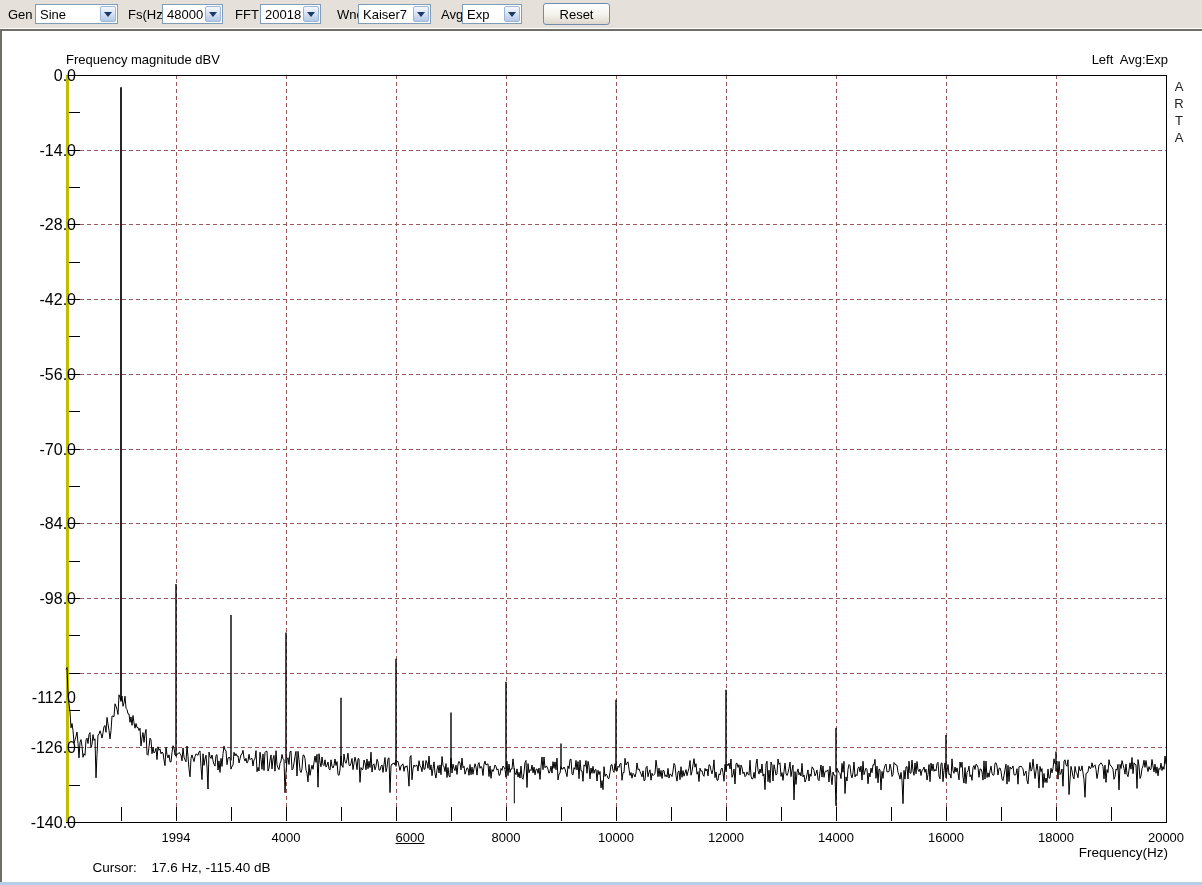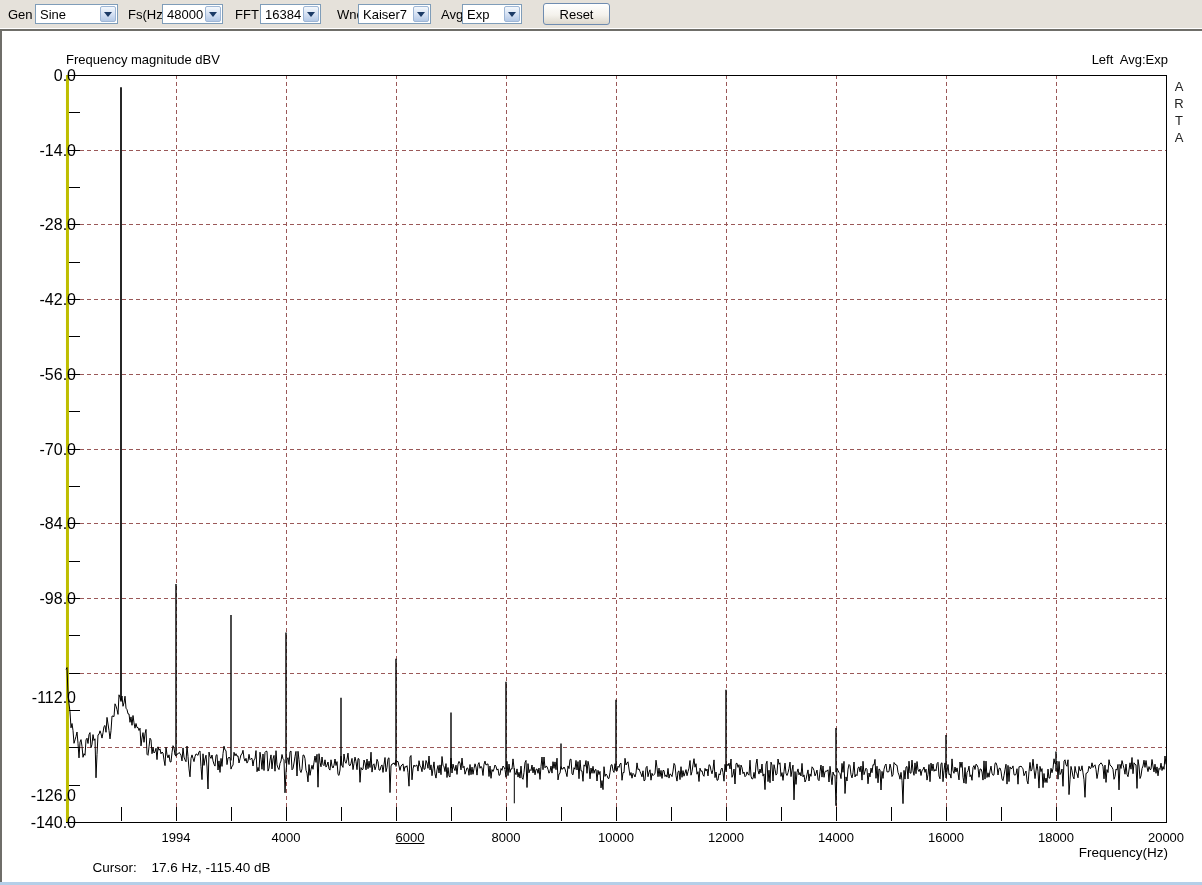--- a/index.html
+++ b/index.html
@@ -55,21 +55,21 @@
     <span class="tlabel" style="left:128px">Fs(Hz)</span>
     <div class="combo" style="left:162px;width:61px">
       <span class="combo-value">48000</span>
       <span class="combo-arrow">
           <i></i>
         </span>
     </div>
 
     <span class="tlabel" style="left:235px">FFT</span>
     <div class="combo" style="left:260px;width:61px">
-      <span class="combo-value">16384</span>
+      <span class="combo-value">20018</span>
       <span class="combo-arrow">
           <i></i>
         </span>
     </div>
 
     <span class="tlabel" style="left:337px">Wnd</span>
     <div class="combo" style="left:358px;width:73px">
       <span class="combo-value">Kaiser7</span>
       <span class="combo-arrow">
           <i></i>
@@ -171,21 +171,21 @@
     <div id="ylabels">
         <div class="y-tick-label" style="top: 36px;">0.0</div>
         <div class="y-tick-label" style="top: 111px;">-14.0</div>
         <div class="y-tick-label" style="top: 185px;">-28.0</div>
         <div class="y-tick-label" style="top: 260px;">-42.0</div>
         <div class="y-tick-label" style="top: 335px;">-56.0</div>
         <div class="y-tick-label" style="top: 410px;">-70.0</div>
         <div class="y-tick-label" style="top: 484px;">-84.0</div>
         <div class="y-tick-label" style="top: 559px;">-98.0</div>
         <div class="y-tick-label" style="top: 634px; margin-top: 24px;">-112.0</div>
-        <div class="y-tick-label" style="top: 708px; margin-top: 48px;">-126.0</div>
+        <div class="y-tick-label" style="top: 708px;">-126.0</div>
         <div class="y-tick-label" style="top: 783px;">-140.0</div>
       </div>
     <div id="xlabels">
         <div class="x-tick-label" style="left: 142px;">1994</div>
         <div class="x-tick-label" style="left: 252px;">4000</div>
         <div class="x-tick-label" style="left: 376px; text-decoration: underline;">6000</div>
         <div class="x-tick-label" style="left: 472px;">8000</div>
         <div class="x-tick-label" style="left: 582px;">10000</div>
         <div class="x-tick-label" style="left: 692px;">12000</div>
         <div class="x-tick-label" style="left: 802px;">14000</div>

